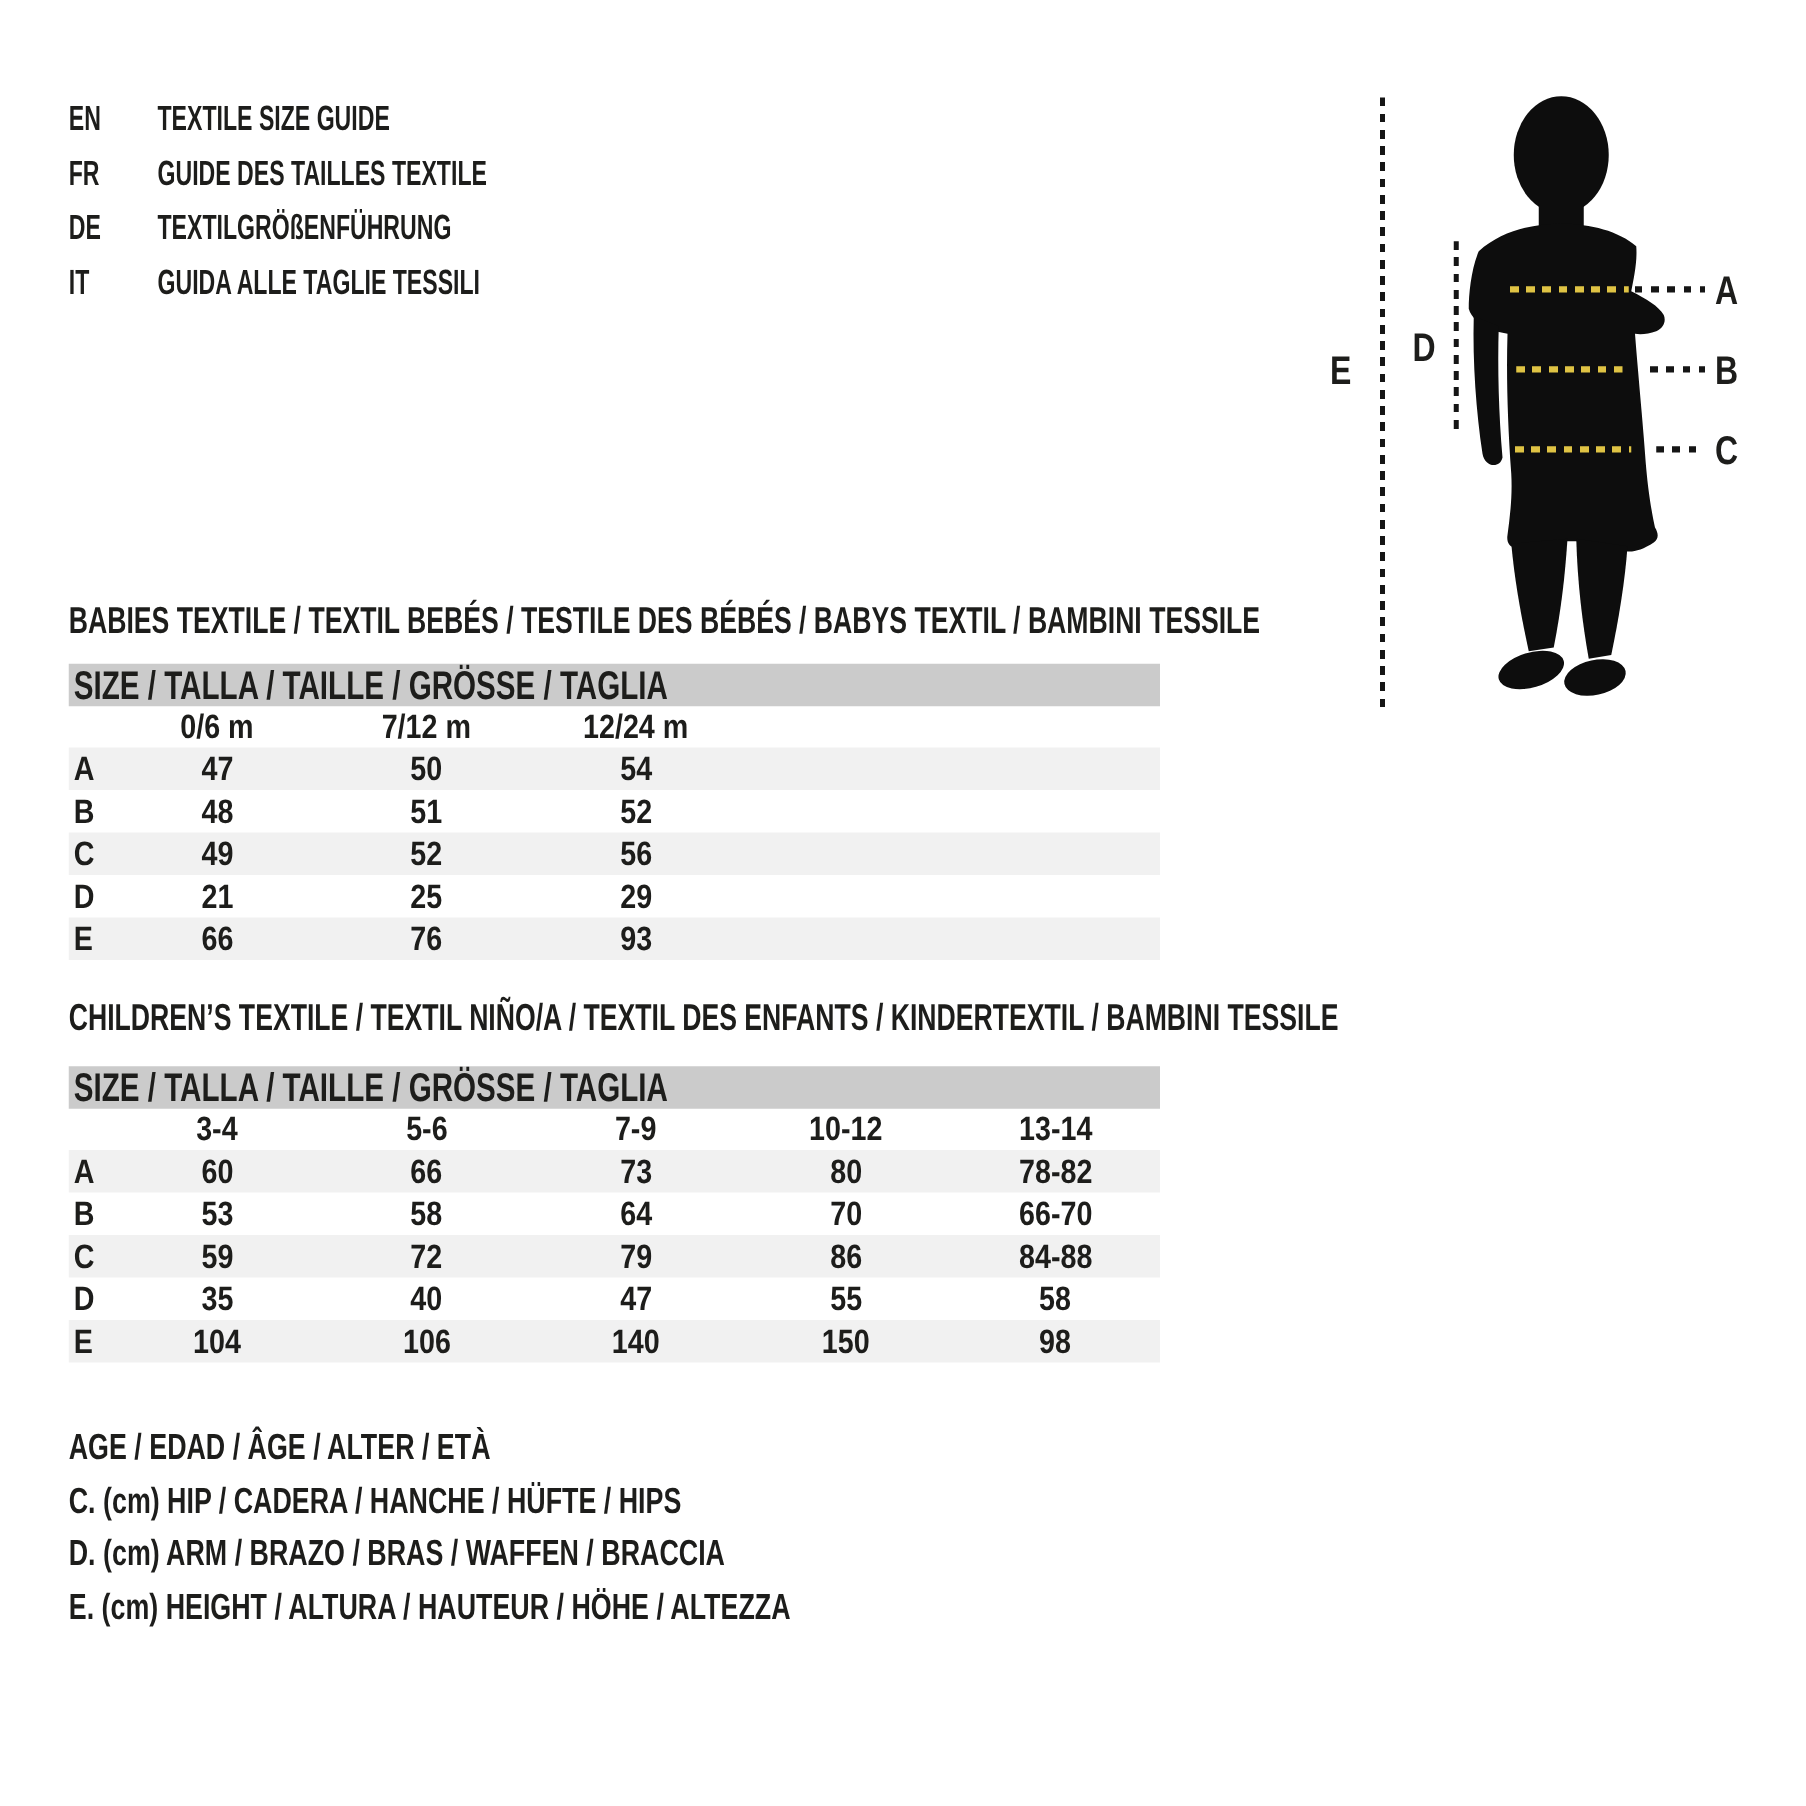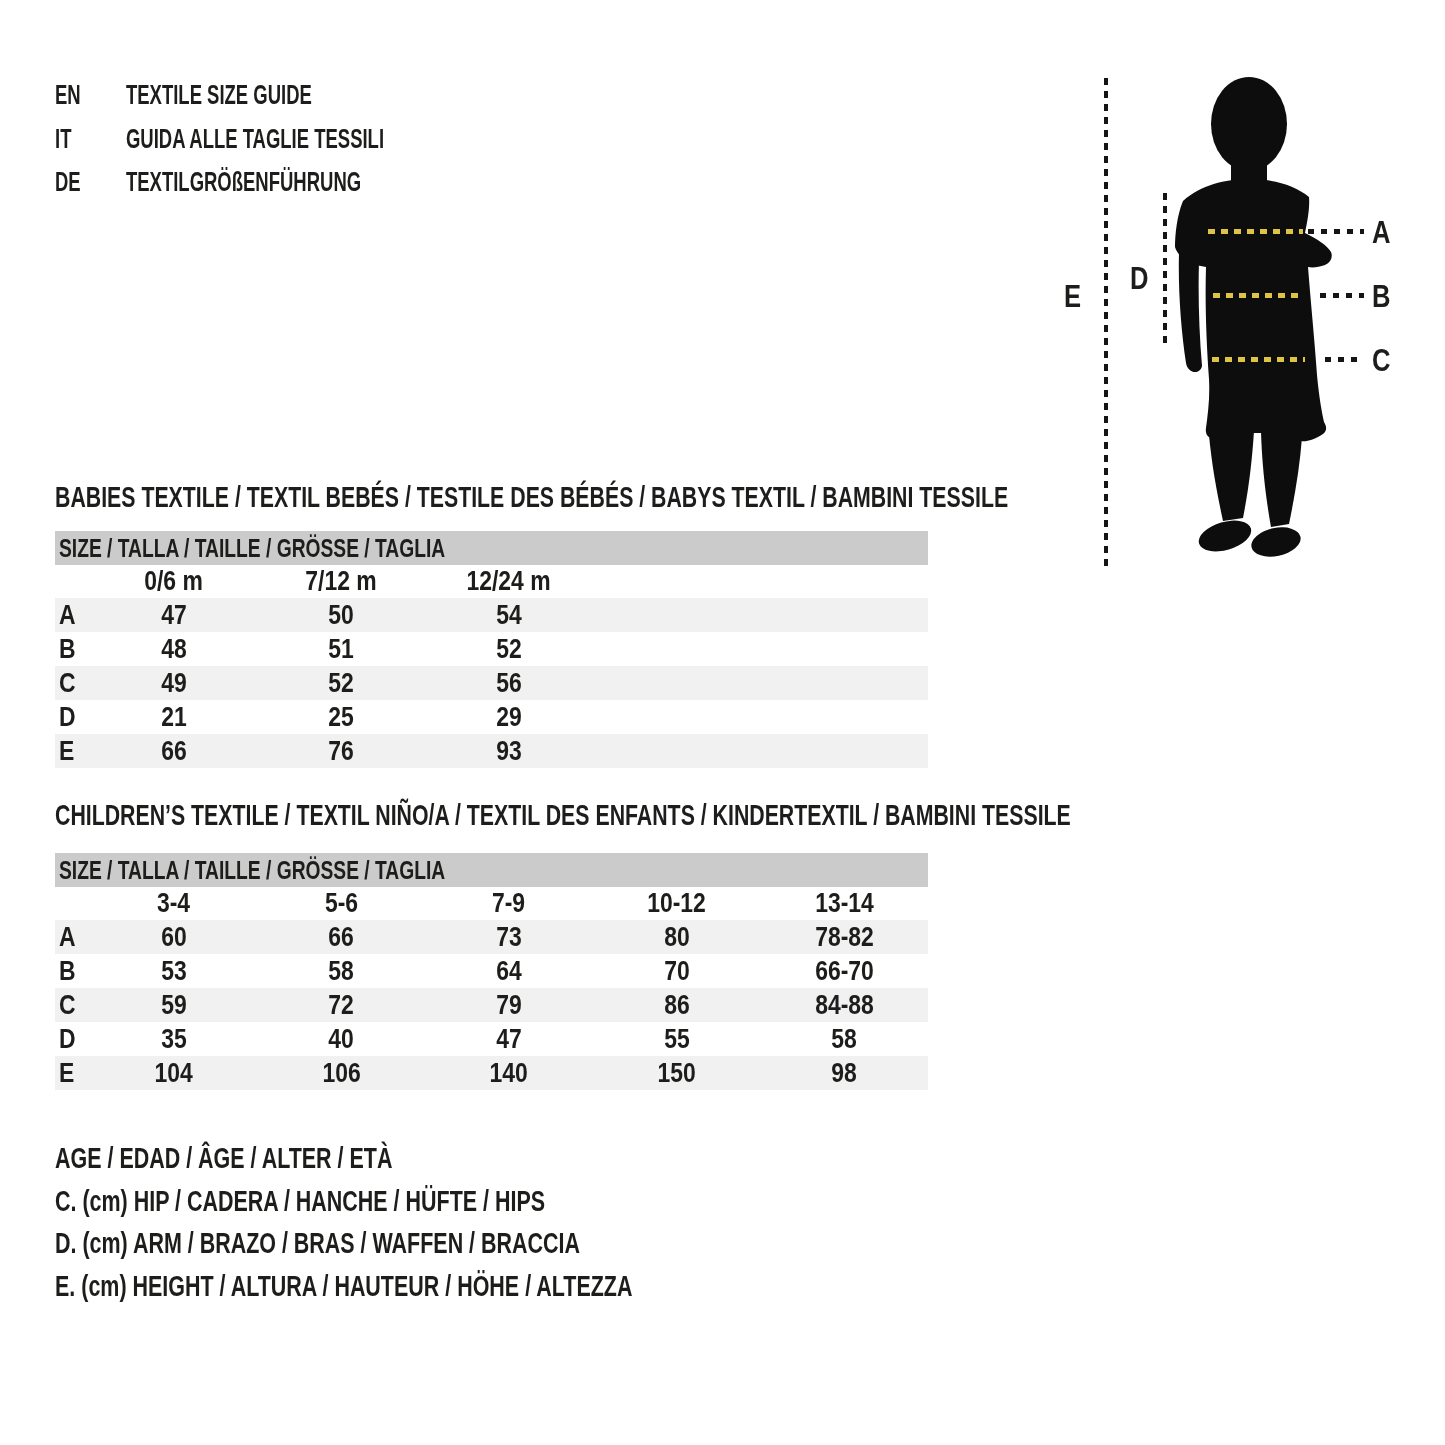--- a/index.html
+++ b/index.html
@@ -16,21 +16,21 @@
   .lang-block{left:55px;top:73px;font-size:28px;line-height:43.5px;}
   .lang-code{display:inline-block;width:71px;vertical-align:top;}
   .lang-code .sx,.lang-title .sx{transform:scaleX(.66);}
 
   
   .section-heading{left:55px;font-size:30px;line-height:36px;}
   .section-heading .sx{transform:scaleX(.71);}
 
   
   .size-table{position:absolute;left:55px;width:873px;font-size:27px;}
-  .bar{height:34px;background:#cbcbcb;display:flex;align-items:center;padding-left:4px;box-sizing:border-box;font-size:26px;}
+  .bar{height:34px;background:#cbcbcb;display:flex;align-items:center;padding-left:4px;box-sizing:border-box;font-size:32px;}
   .bar .sx{transform:scaleX(.74);}
   .trow{display:flex;height:34px;align-items:center;}
   .trow.colhead{height:33px;}
   .trow.alt{background:#f1f1f1;}
   .rlabel{flex:0 0 35px;width:35px;padding-left:4px;box-sizing:border-box;}
   .rlabel .sx{transform:scaleX(.85);}
   .col{flex:0 0 167.6px;width:167.6px;display:flex;justify-content:center;align-items:flex-end;}
   .col .sxc{transform:scaleX(.85);}
 
   
@@ -45,24 +45,27 @@
   .fig-label .sx{transform:scaleX(.8);}
 </style>
 </head>
 <body>
 
 <div class="abs lang-block">
   <div>
     <span class="lang-code"><span class="sx">EN</span></span><span class="lang-title"><span class="sx">TEXTILE SIZE GUIDE</span></span>
   </div>
   <div>
-    <span class="lang-code"><span class="sx">IT</span></span><span class="lang-title"><span class="sx">GUIDA ALLE TAGLIE TESSILI</span></span>
+    <span class="lang-code"><span class="sx">FR</span></span><span class="lang-title"><span class="sx">GUIDE DES TAILLES TEXTILE</span></span>
   </div>
   <div>
     <span class="lang-code"><span class="sx">DE</span></span><span class="lang-title"><span class="sx">TEXTILGRÖßENFÜHRUNG</span></span>
+  </div>
+  <div>
+    <span class="lang-code"><span class="sx">IT</span></span><span class="lang-title"><span class="sx">GUIDA ALLE TAGLIE TESSILI</span></span>
   </div>
 </div>
 
 <svg class="abs" style="left:1165px;top:75px" width="180" height="500" viewBox="0 0 180 500" aria-hidden="true">
   <g fill="#0d0d0d">
     <ellipse cx="84" cy="49" rx="38" ry="47"></ellipse>
     <rect x="66" y="85" width="36" height="38"></rect>
     <path d="M84 104 C108 104 130 110 144 122 C145 134 142 148 140 158 C152 164 162 170 166 177 C168 182 166 187 160 190 C154 192 148 193 143 192 C146 230 150 270 152 300 C154 322 157 338 159 347 C162 352 162 356 158 359 C149 365 141 367 136 366 C118 360 102 358 92 358 C76 358 60 360 49 363 C43 364 40 359 41 353 C43 338 45 322 44 304 C41 262 40 225 41 192 C36 191 30 190 26 188 C18 184 12 179 10 172 C10 160 12 140 18 126 C36 110 60 104 84 104 Z"></path>
     <path d="M14 178 C13 215 16 255 21 288 C23 299 35 300 37 291 C34 256 33 220 34 186 Z"></path>
     <path d="M44 360 C47 392 52 418 58 446 L78 443 C84 412 87 386 89 356 Z"></path>

